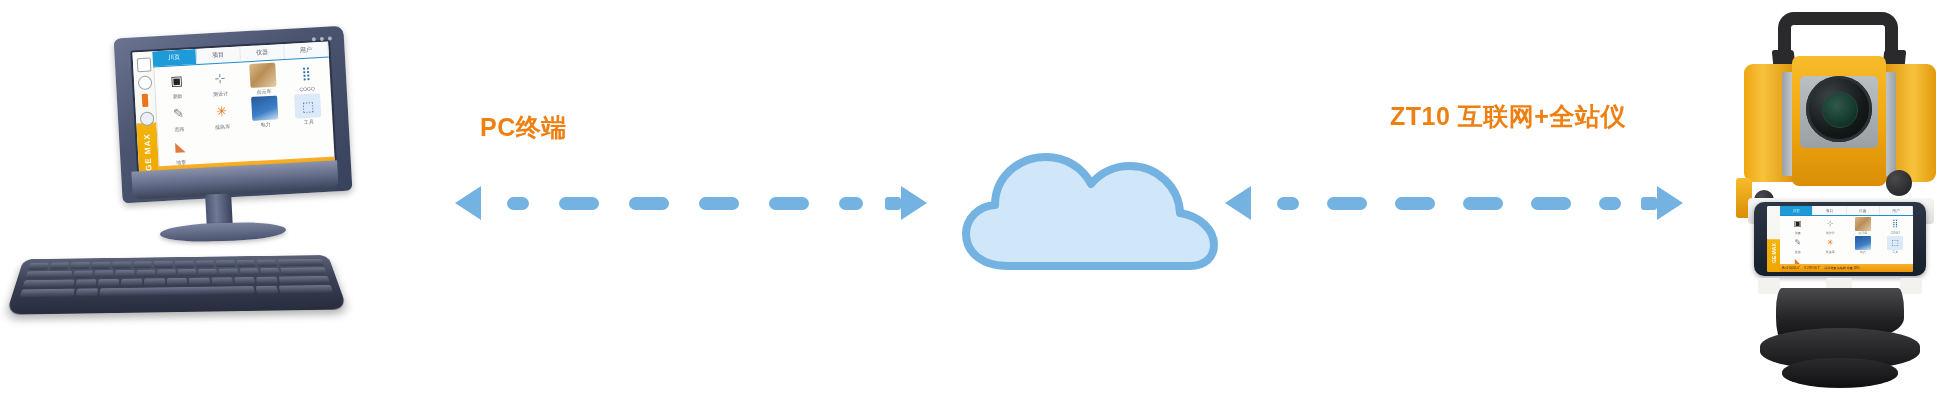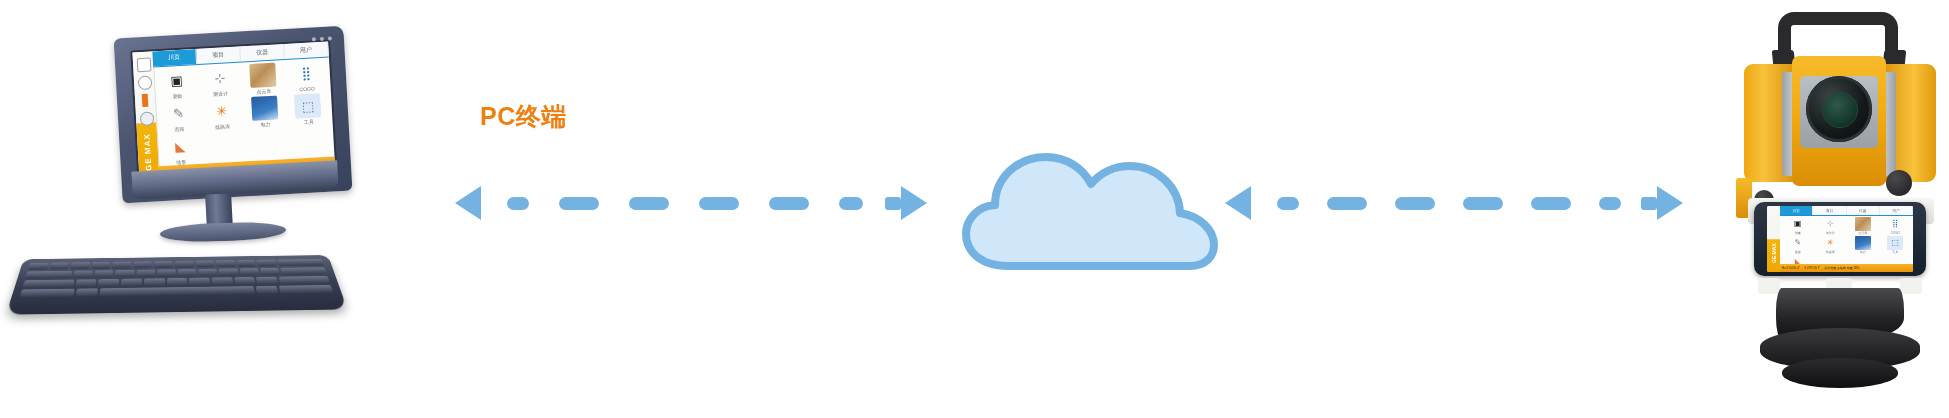--- a/index.html
+++ b/index.html
@@ -119,21 +119,21 @@
   
   #cloud-node{position:absolute;left:962px;top:150px;width:256px;height:122px;}
   .cloud-svg{position:absolute;left:0;top:0;}
   .cloud-label{
     position:absolute;left:0;top:62px;width:256px;text-align:center;
     color:#ee8012;font-size:25px;font-weight:bold;letter-spacing:1px;
   }
 
   
   .biglabel{position:absolute;color:#ee8012;font-size:25px;font-weight:bold;letter-spacing:.5px;white-space:nowrap;}
-  #label-pc{left:480px;top:100px;}
+  #label-pc{left:480px;top:111px;}
   #label-zt10{left:1390px;top:100px;}
 
   
   #total-station{left:1730px;top:2px;width:215px;height:416px;}
   .ts-handle{
     position:absolute;left:48px;top:10px;width:120px;height:46px;
     border:13px solid #2a2a2c;border-bottom:none;border-radius:16px 16px 0 0;
     box-sizing:border-box;
   }
   .ts-handle-foot-l{position:absolute;left:44px;top:48px;width:22px;height:44px;background:#2a2a2c;border-radius:3px;transform:skewX(6deg);}
@@ -376,20 +376,21 @@
     <span class="dash" style="width:22px;margin-left:26px;"></span>
     <span class="dash" style="width:40px;margin-left:28px;"></span>
     <span class="dash" style="width:40px;margin-left:28px;"></span>
     <span class="dash" style="width:40px;margin-left:28px;"></span>
     <span class="dash" style="width:40px;margin-left:28px;"></span>
     <span class="dash" style="width:22px;margin-left:28px;"></span>
     <span class="tailbar" style="margin-left:20px;"></span>
     <span class="head right"></span>
   </div>
 
+  <div class="biglabel" id="label-zt10">ZT10 互联网+全站仪</div>
 
   <div class="abs" id="total-station">
     <div class="ts-handle"></div>
     <div class="ts-handle-foot-l"></div>
     <div class="ts-handle-foot-r"></div>
 
     <div class="ts-arm-l"></div>
     <div class="ts-arm-r"></div>
     <div class="ts-arm-grey-l"></div>
     <div class="ts-arm-grey-r"></div>

